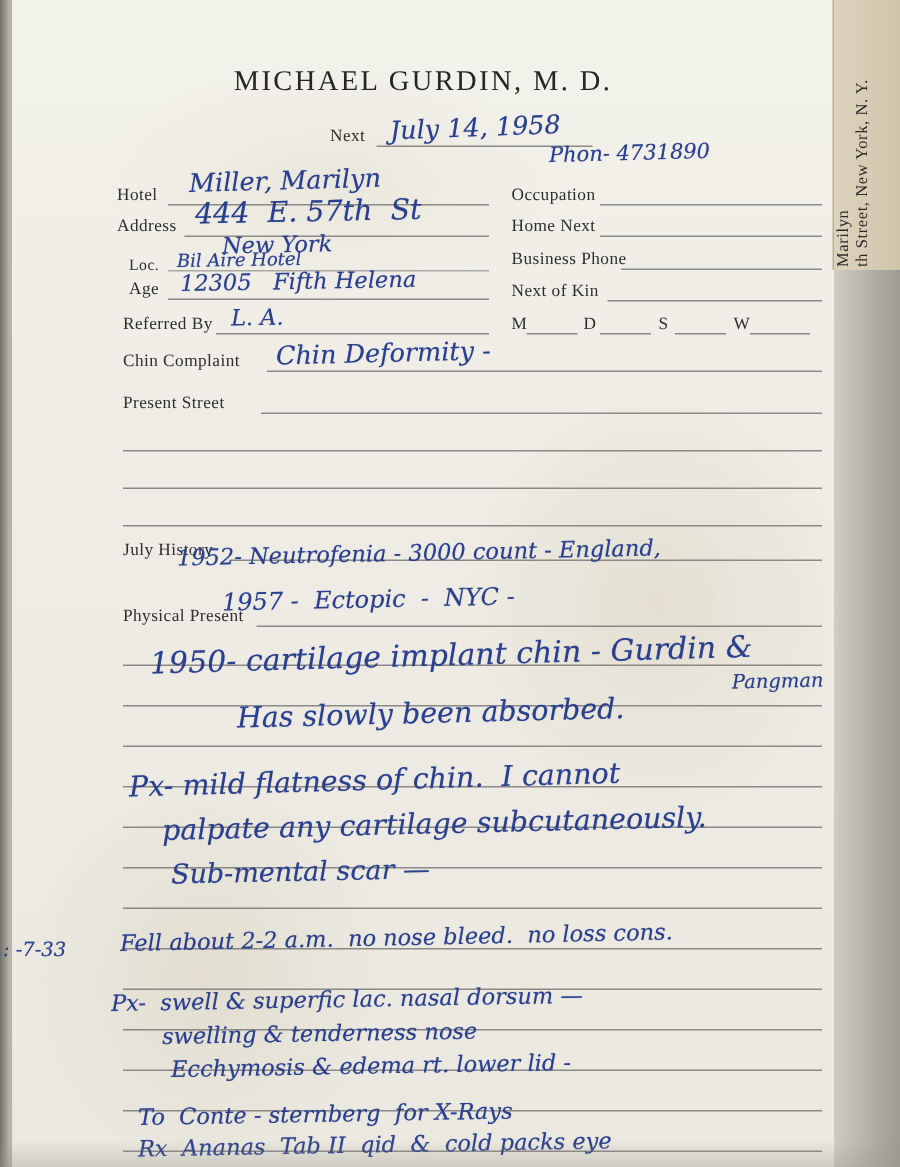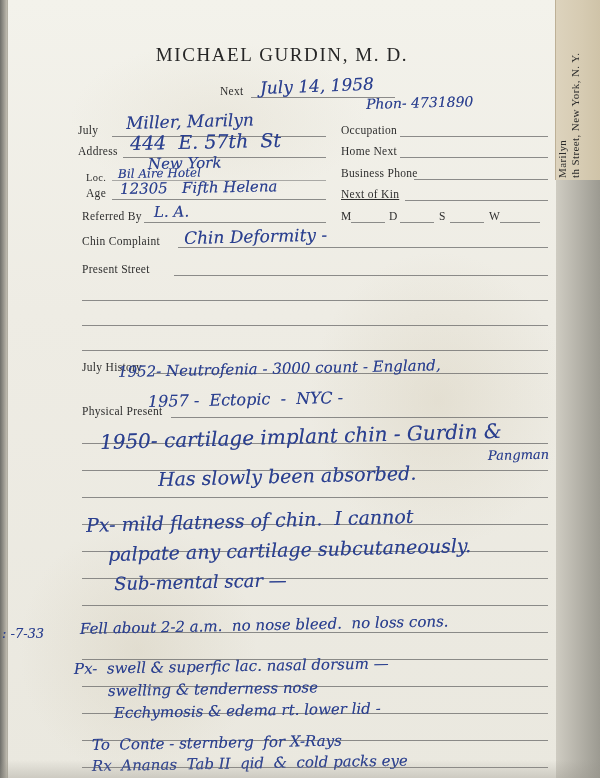--- a/index.html
+++ b/index.html
@@ -136,21 +136,21 @@
     <div class="stain" id="stain3"></div>
 
     <div class="printed" id="doc-title">MICHAEL GURDIN, M. D.</div>
 
     <div class="printed lbl" style="left:212px; top:85px;">Next</div>
     <div class="rule" style="left:243px; top:97px; width:144px;"></div>
     <div class="hw" style="left:252px; top:78px; font-size:17px; transform: rotate(-2.2deg);">July 14, 1958</div>
 
     <div class="hw" style="left:358px; top:96px; font-size:14px; transform: rotate(-1.5deg);">Phon- 4731890</div>
 
-    <div class="printed lbl" style="left:70px; top:124px;">July</div>
+    <div class="printed lbl" style="left:70px; top:124px;">Hotel</div>
     <div class="rule" style="left:104px; top:136px; width:214px;"></div>
     <div class="hw" style="left:118px; top:113px; font-size:17px; transform: rotate(-1.6deg);">Miller, Marilyn</div>
 
     <div class="printed lbl" style="left:333px; top:124px;">Occupation</div>
     <div class="rule" style="left:392px; top:136px; width:148px;"></div>
 
     <div class="printed lbl" style="left:70px; top:145px;">Address</div>
     <div class="rule" style="left:115px; top:157px; width:203px;"></div>
     <div class="hw" style="left:122px; top:132px; font-size:19px; transform: rotate(-1.2deg);">444  E. 57th  St</div>
     <div class="hw" style="left:140px; top:155px; font-size:15px; transform: rotate(-1.2deg);">New York</div>
@@ -162,21 +162,21 @@
     <div class="rule thin" style="left:104px; top:180px; width:214px;"></div>
     <div class="hw" style="left:110px; top:167px; font-size:12px; transform: rotate(-1deg);">Bil Aire Hotel</div>
 
     <div class="printed lbl" style="left:333px; top:167px;">Business Phone</div>
     <div class="rule" style="left:406px; top:179px; width:134px;"></div>
 
     <div class="printed lbl" style="left:78px; top:187px;">Age</div>
     <div class="rule" style="left:104px; top:199px; width:214px;"></div>
     <div class="hw" style="left:112px; top:180px; font-size:15px; transform: rotate(-1deg);">12305   Fifth Helena</div>
 
-    <div class="printed lbl" style="left:333px; top:188px;text-decoration:underline;">Next of Kin</div>
+    <div class="printed lbl" style="left:333px; top:188px;">Next of Kin</div>
     <div class="rule" style="left:397px; top:200px; width:143px;"></div>
 
     <div class="printed lbl" style="left:74px; top:210px;">Referred By</div>
     <div class="rule" style="left:136px; top:222px; width:182px;"></div>
     <div class="hw" style="left:146px; top:203px; font-size:15px; transform: rotate(-1deg);">L. A.</div>
 
     <div class="printed lbl" style="left:333px; top:210px;">M</div>
     <div class="printed lbl" style="left:381px; top:210px;">D</div>
     <div class="printed lbl" style="left:431px; top:210px;">S</div>
     <div class="printed lbl" style="left:481px; top:210px;">W</div>

